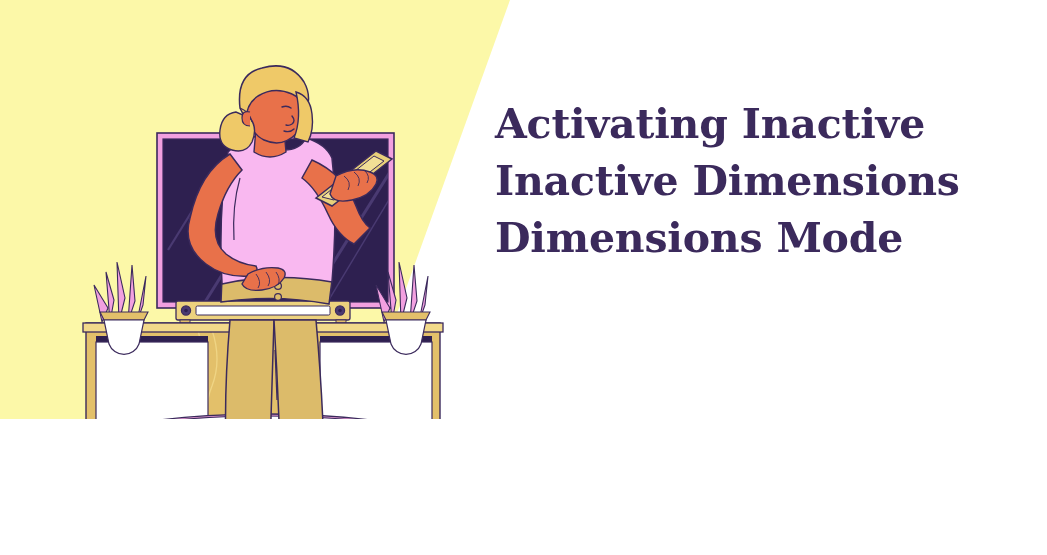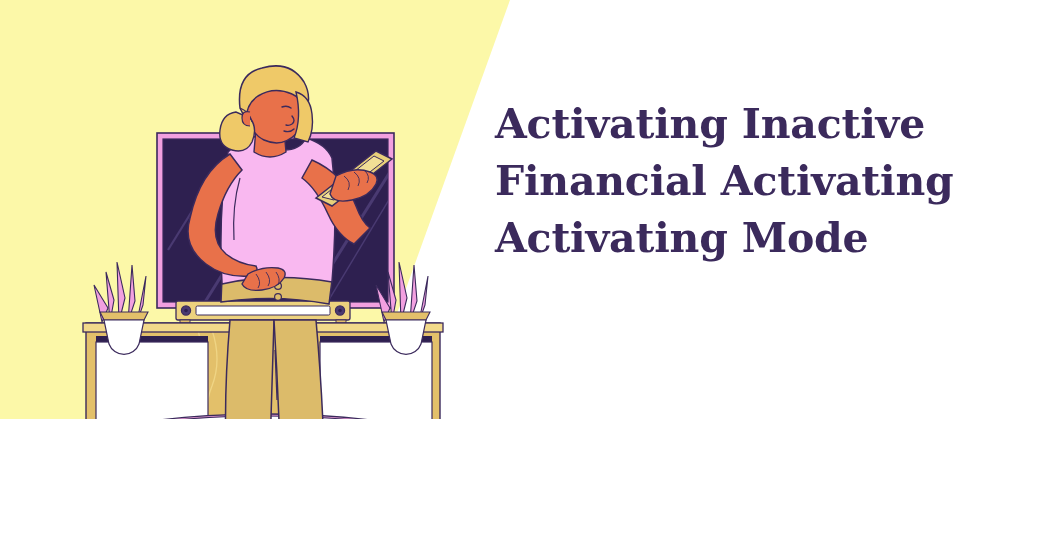--- a/index.html
+++ b/index.html
@@ -200,17 +200,17 @@
         <path d="M282 107 q5 -2 9 1"></path>
         <path d="M292 116 q4 5 0 8 q-3 2 -6 1"></path>
         <path d="M284 131 q6 2 10 -2"></path>
       </g>
     </g>
 
   </svg>
 
   <div id="title-block">
     <span class="title-line">Activating Inactive</span>
-    <span class="title-line">Financial Activating</span>
-    <span class="title-line">Activating Mode</span>
+    <span class="title-line">Inactive Dimensions</span>
+    <span class="title-line">Dimensions Mode</span>
   </div>
 
 </div>
 
 </body></html>

